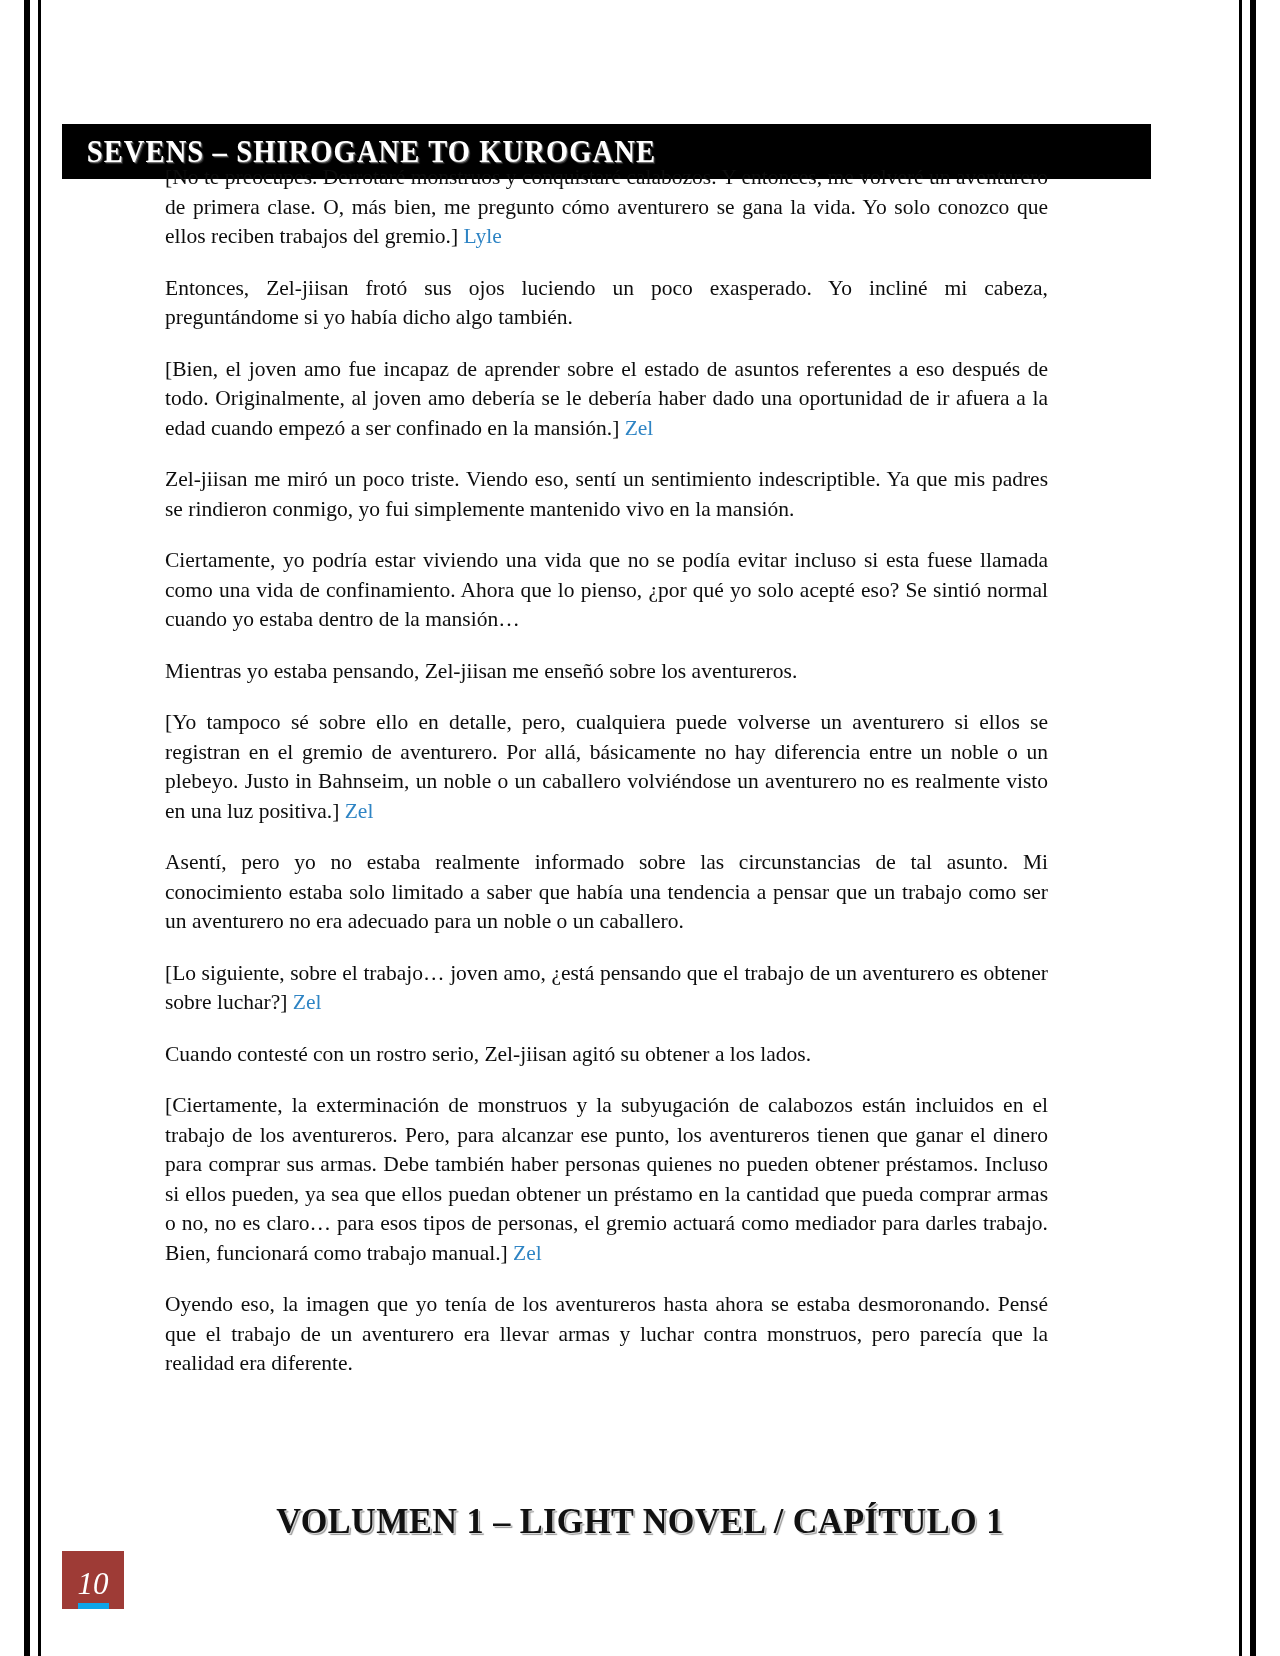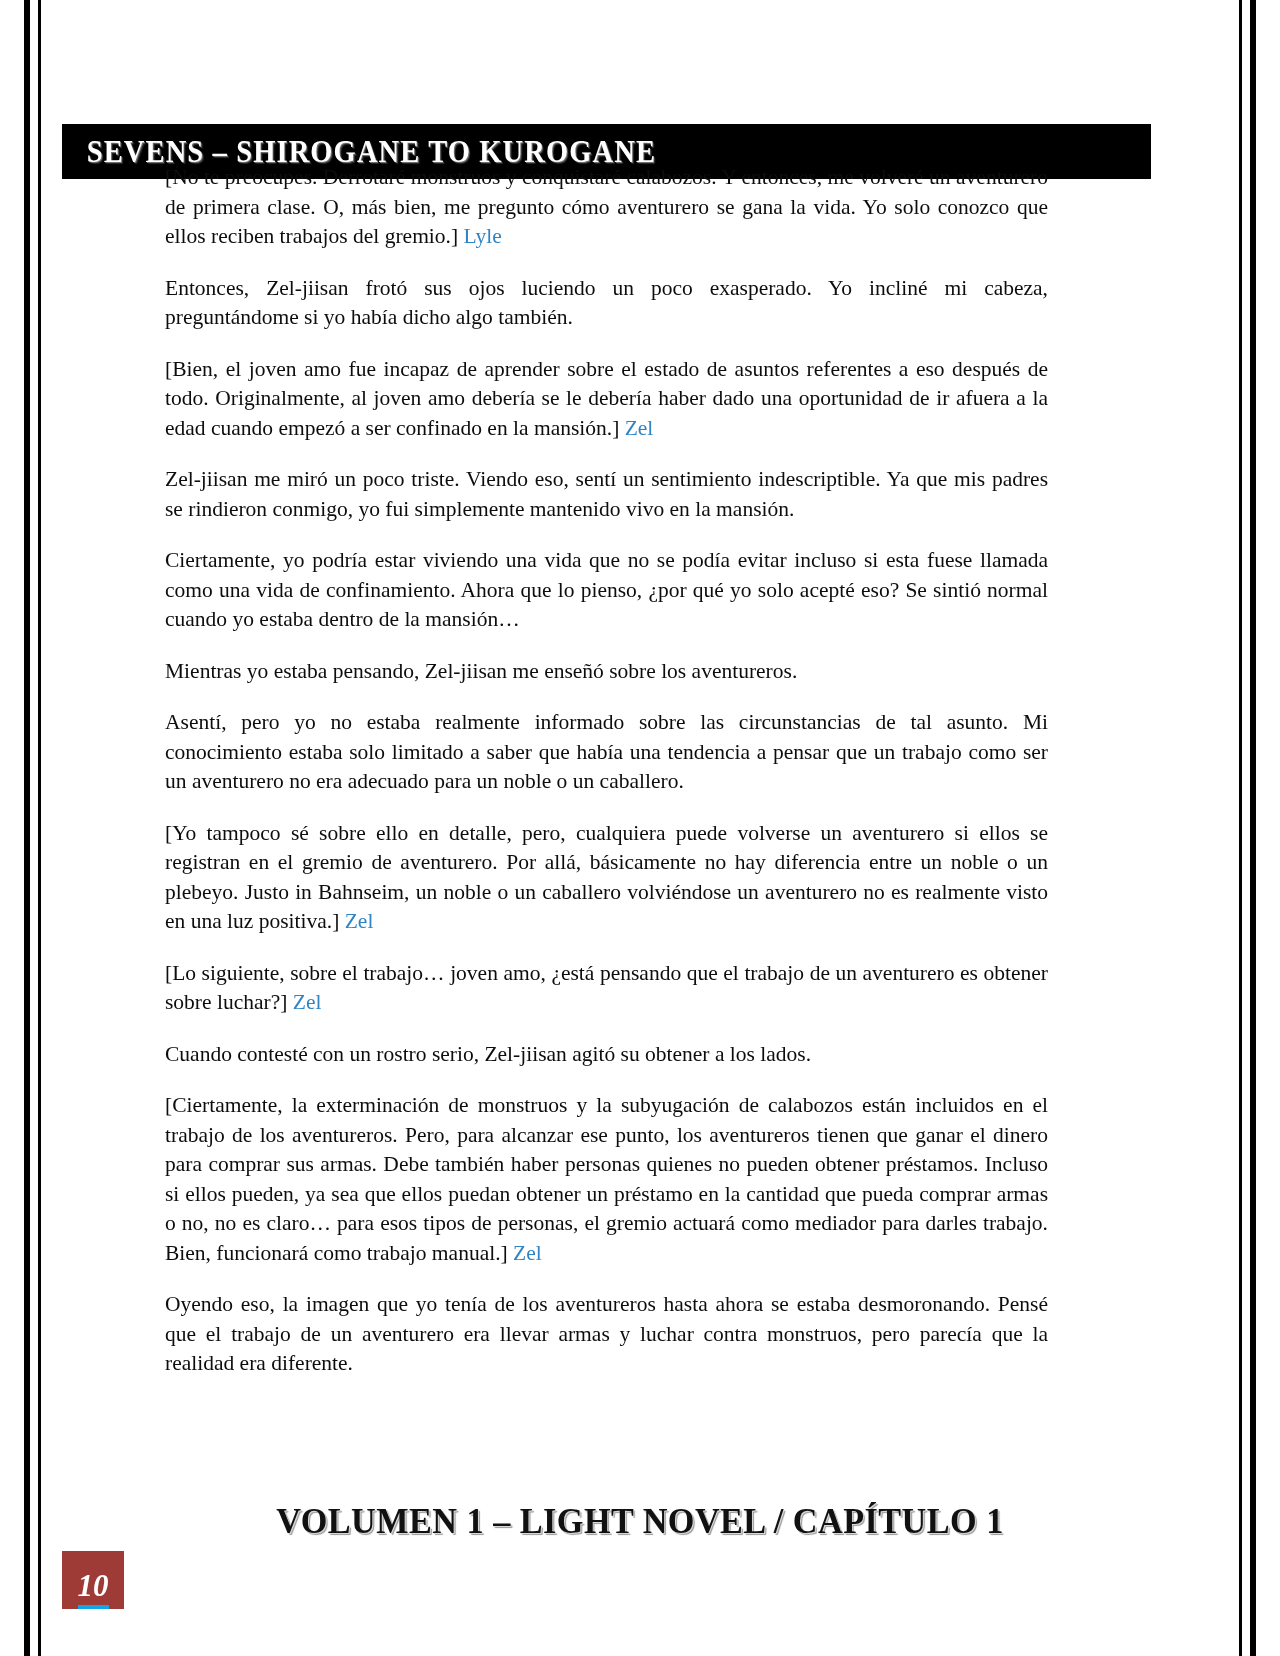--- a/index.html
+++ b/index.html
@@ -104,25 +104,25 @@
     height: 58px;
     background: #9e3b36;
     display: flex;
     align-items: flex-end;
     justify-content: center;
   }
   .page-number {
     color: #ffffff;
     font-family: "Liberation Serif", "DejaVu Serif", serif;
     font-size: 31px;
-    font-weight: 700;
+    font-weight: 400;
     font-style: italic;
     line-height: 1;
     padding-bottom: 4px;
-    border-bottom: 4px solid #0ea5e9;
+    border-bottom: 6px solid #0ea5e9;
     letter-spacing: 0px;
   }
 </style>
 </head>
 <body>
 
 <div class="page">
 
   <div class="frame-rule rule-l1"></div>
   <div class="frame-rule rule-l2"></div>
@@ -159,27 +159,27 @@
       <span>Ciertamente, yo podría estar viviendo una vida que no se podía evitar incluso si esta fuese llamada como una vida de confinamiento. Ahora que lo pienso, ¿por qué yo solo acepté eso? Se sintió normal cuando yo estaba dentro de la mansión…</span>
       <span class="speaker"></span>
     </p>
 
     <p class="para">
       <span>Mientras yo estaba pensando, Zel-jiisan me enseñó sobre los aventureros.</span>
       <span class="speaker"></span>
     </p>
 
     <p class="para">
+      <span>[Yo tampoco sé sobre ello en detalle, pero, cualquiera puede volverse un aventurero si ellos se registran en el gremio de aventurero. Por allá, básicamente no hay diferencia entre un noble o un plebeyo. Justo in Bahnseim, un noble o un caballero volviéndose un aventurero no es realmente visto en una luz positiva.]</span>
+      <span class="speaker">Zel</span>
+    </p>
+
+    <p class="para">
       <span>Asentí, pero yo no estaba realmente informado sobre las circunstancias de tal asunto. Mi conocimiento estaba solo limitado a saber que había una tendencia a pensar que un trabajo como ser un aventurero no era adecuado para un noble o un caballero.</span>
       <span class="speaker"></span>
-    </p>
-
-    <p class="para">
-      <span>[Yo tampoco sé sobre ello en detalle, pero, cualquiera puede volverse un aventurero si ellos se registran en el gremio de aventurero. Por allá, básicamente no hay diferencia entre un noble o un plebeyo. Justo in Bahnseim, un noble o un caballero volviéndose un aventurero no es realmente visto en una luz positiva.]</span>
-      <span class="speaker">Zel</span>
     </p>
 
     <p class="para">
       <span>[Lo siguiente, sobre el trabajo… joven amo, ¿está pensando que el trabajo de un aventurero es obtener sobre luchar?]</span>
       <span class="speaker">Zel</span>
     </p>
 
 
     <p class="para">
       <span>Cuando contesté con un rostro serio, Zel-jiisan agitó su obtener a los lados.</span>

